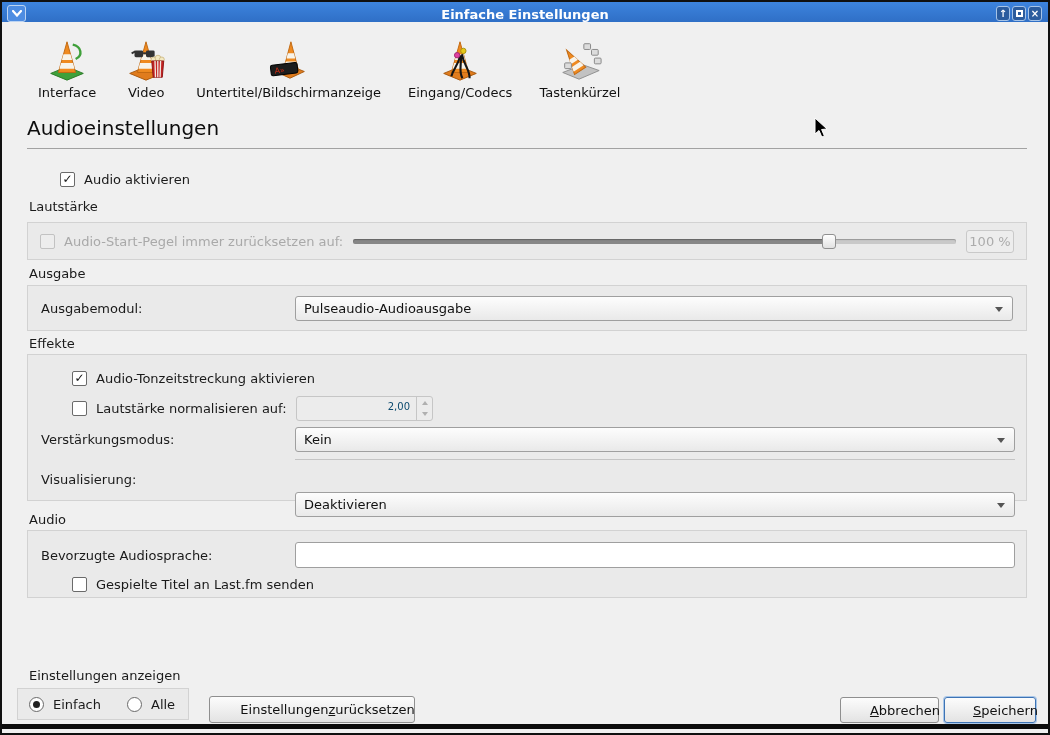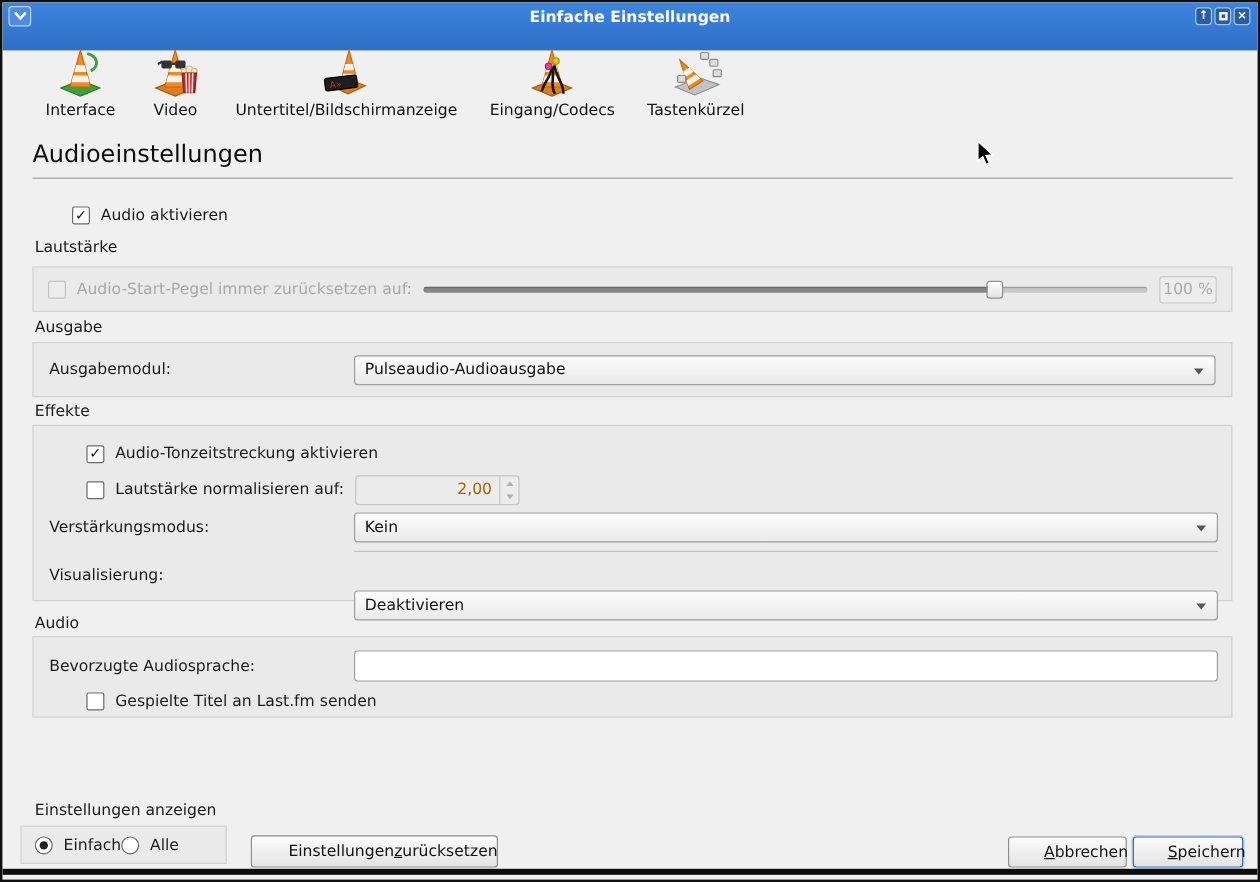--- a/index.html
+++ b/index.html
@@ -4,21 +4,21 @@
 <style>
   html,body{margin:0;padding:0;background:#555;}
   *{box-sizing:border-box;}
   .window{
     position:relative;width:1050px;height:735px;
     background:#f0f0f0;border:2px solid #101010;
     font-family:"DejaVu Sans","Liberation Sans",sans-serif;
     font-size:13px;color:#1a1a1a;overflow:hidden;
   }
   
-  .titlebar{position:absolute;left:0;top:0;right:0;height:40px;
+  .titlebar{position:absolute;left:0;top:0;right:0;height:20px;
     background:linear-gradient(#3d84de,#2f6fc6);text-align:center;}
   .tb-title{position:absolute;left:0;right:0;top:0;height:24px;display:flex;
     align-items:center;justify-content:center;color:#fff;font-weight:bold;font-size:13px;}
   .tb-menu{position:absolute;left:5px;top:3px;width:19px;height:17px;
     background:#4e8de2;border:1px solid #bcd4f2;border-radius:3px;
     display:flex;align-items:center;justify-content:center;}
   .tb-ctrl{position:absolute;top:4px;width:14px;height:15px;background:#2b5c9e;
     border:1px solid #a6c4e8;border-radius:3px;color:#fff;display:flex;
     align-items:center;justify-content:center;font-size:10px;font-weight:bold;line-height:1;}
   .ctrl-shade{left:994px;}.ctrl-max{left:1010px;}.ctrl-close{left:1026px;}
@@ -54,21 +54,21 @@
     border-left:4px solid transparent;border-right:4px solid transparent;border-top:5px solid #555;}
   .slider{position:relative;flex:1;height:15px;margin:0 10px;--pos:50%;}
   .slider-track{position:absolute;left:0;right:0;top:5px;height:5px;border-radius:2px;
     background:linear-gradient(to right,#878787 0,#878787 var(--pos),#c9c9c9 var(--pos),#c9c9c9 100%);
     box-shadow:inset 0 1px 1px rgba(0,0,0,.25);}
   .slider-handle{position:absolute;top:0;left:calc(var(--pos) - 7px);width:14px;height:15px;
     background:linear-gradient(#ffffff,#e2e2e2);border:1px solid #909090;border-radius:3px;}
   .vol-field{width:48px;height:23px;border:1px solid #c9c9c9;border-radius:3px;background:#ededed;
     color:#ababab;display:flex;align-items:center;justify-content:center;font-size:13px;flex:none;}
   .spinbox{display:flex;border:1px solid #c6c6c6;border-radius:3px;background:#ececec;overflow:hidden;}
-  .spin-val{flex:1;text-align:right;padding:4px 6px 0 0;color:#a16207;font-size:13px;}
+  .spin-val{flex:1;text-align:right;padding:4px 6px 0 0;color:#0c4a6e;font-size:10px;}
   .spin-btns{width:16px;border-left:1px solid #c6c6c6;display:flex;flex-direction:column;}
   .spin-up,.spin-down{flex:1;display:flex;align-items:center;justify-content:center;}
   .spin-up::after{content:"";border-left:3px solid transparent;border-right:3px solid transparent;
     border-bottom:4px solid #b0b0b0;}
   .spin-down::after{content:"";border-left:3px solid transparent;border-right:3px solid transparent;
     border-top:4px solid #b0b0b0;}
   .hsep{border-top:1px solid #c4c4c4;}
   .text-input{border:1px solid #9f9f9f;border-radius:3px;background:#fff;height:26px;
     font:13px "DejaVu Sans","Liberation Sans",sans-serif;padding:0 6px;outline:none;}
   .btn{display:flex;align-items:center;justify-content:center;font-size:13px;color:#111;
@@ -243,21 +243,21 @@
   <div class="panel" style="left:25px;top:528px;width:1000px;height:68px;">
     <div class="sec-label" style="left:13px;top:17px;">Bevorzugte Audiosprache:</div>
     <input class="text-input abs" style="left: 267px; top: 11px; width: 720px;" value="">
     <div class="chk-row abs" style="left:13px;top:46px;">
       <span class="cb"></span>
       <span>Gespielte Titel an Last.fm senden</span>
     </div>
   </div>
 
   <div class="sec-label" style="left:27px;top:666px;">Einstellungen anzeigen</div>
-  <div class="panel" style="left:15px;top:686px;width:172px;height:32px;display:flex;align-items:center;padding:0 11px;">
+  <div class="panel" style="left:15px;top:686px;width:172px;height:32px;display:flex;align-items:center;padding:0 11px;gap:26px;">
     <span class="chk-row">
       <span class="radio selected"></span>
       <span>Einfach</span>
     </span>
     <span class="chk-row">
       <span class="radio"></span>
       <span>Alle</span>
     </span>
   </div>
 

